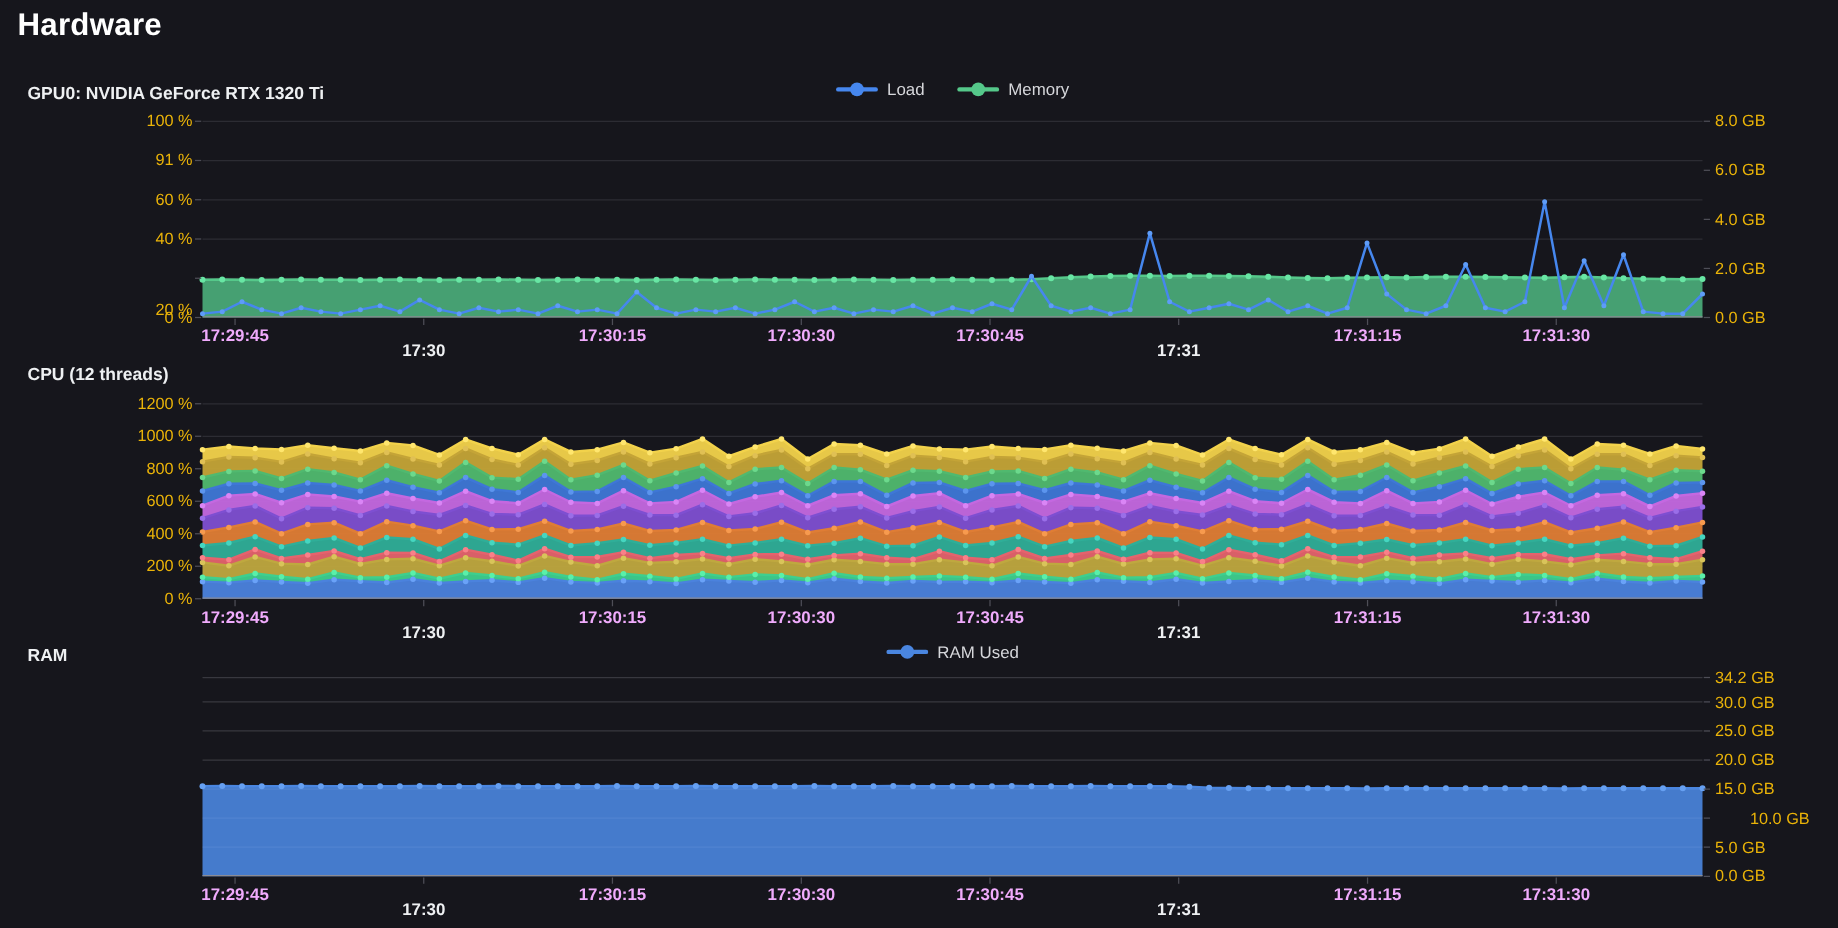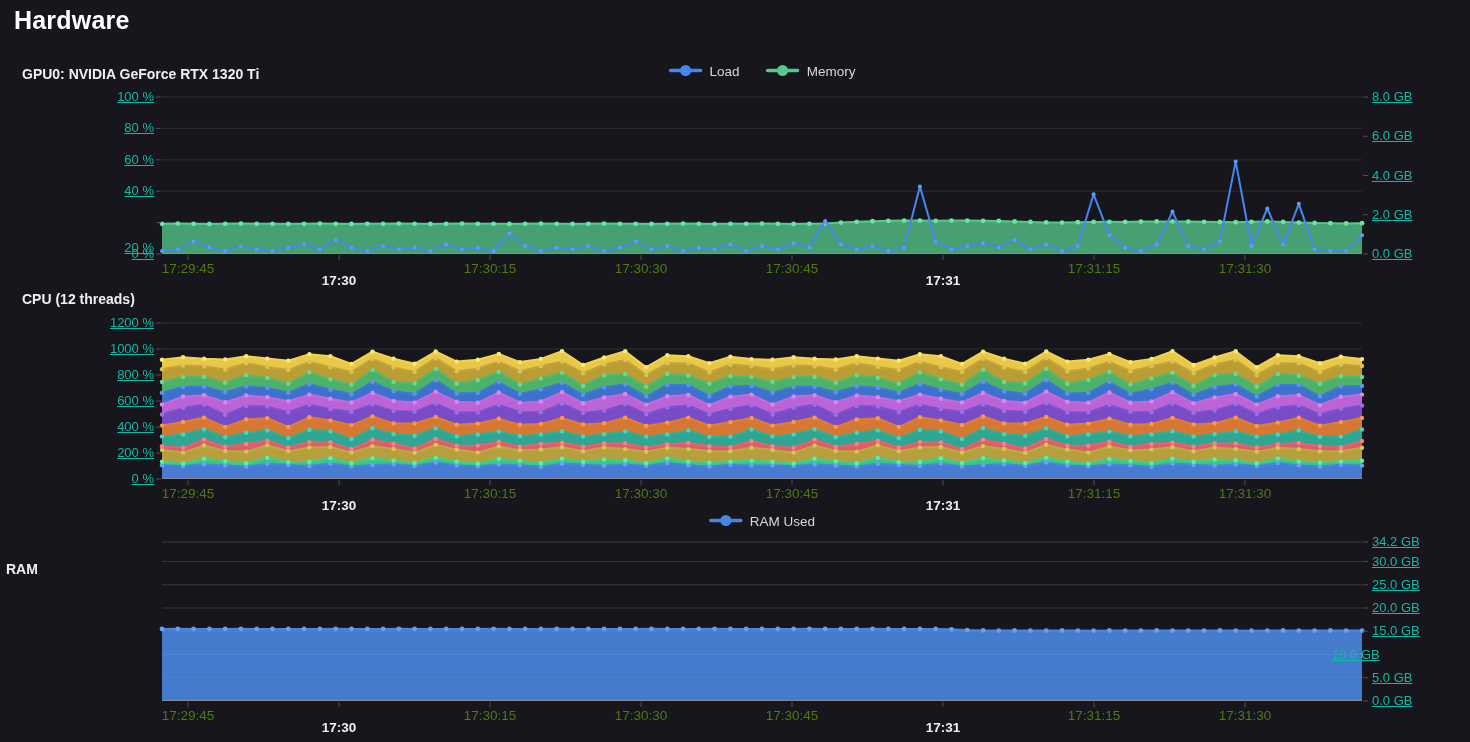--- a/index.html
+++ b/index.html
@@ -2,24 +2,24 @@
 <html><head>
 <meta charset="utf-8">
 <style>
   html,body{margin:0;padding:0;background:#16161c;}
   body{width:1470px;height:742px;overflow:hidden;font-family:"Liberation Sans",sans-serif;}
   .page{position:relative;width:1470px;height:742px;background:#16161c;padding-left:28px;}
   h1.heading{position:absolute;left:14px;top:6px;margin:0;font-size:25px;font-weight:600;color:#ffffff;letter-spacing:.2px;}
   section.chart{position:absolute;left:0;top:0;}
   .chart-title{position:absolute;font-size:14px;font-weight:700;color:#eef0f2;white-space:nowrap;}
   .legend{position:absolute;transform:translateX(-50%);display:flex;gap:26px;align-items:center;}
-  .legend-item{display:flex;align-items:flex-start;gap:7px;font-size:13.5px;color:#d6d7db;cursor:pointer;white-space:nowrap;}
-  .ylab{position:absolute;font-size:13px;color:#14b8a6;white-space:nowrap;text-decoration:underline;}
+  .legend-item{display:flex;align-items:center;gap:7px;font-size:13.5px;color:#d6d7db;cursor:pointer;white-space:nowrap;}
+  .ylab{position:absolute;font-size:13px;color:#eab308;white-space:nowrap;}
   .ylab.left{width:80px;text-align:right;}
-  .xlab{position:absolute;font-size:13.5px;color:#4d7c0f;text-align:center;width:90px;white-space:nowrap;}
+  .xlab{position:absolute;font-size:13.5px;color:#f0abfc;text-align:center;width:90px;white-space:nowrap;font-weight:bold;}
   .xlab.bold{font-weight:700;color:#eef0f2;margin-top:12px;}
 </style>
 </head>
 <body>
 
 <div class="page">
   <h1 class="heading">Hardware</h1>
 
   <section class="chart">
     <div class="chart-title" style="left: 22px; top: 66px;">GPU0: NVIDIA GeForce RTX 1320 Ti</div>
@@ -217,21 +217,21 @@
         <line x1="26.04" y1="158" x2="26.04" y2="163" stroke="#4e4e57" stroke-width="1"></line>
         <line x1="177" y1="158" x2="177" y2="163" stroke="#4e4e57" stroke-width="1"></line>
         <line x1="327.96" y1="158" x2="327.96" y2="163" stroke="#4e4e57" stroke-width="1"></line>
         <line x1="479.04" y1="158" x2="479.04" y2="163" stroke="#4e4e57" stroke-width="1"></line>
         <line x1="630" y1="158" x2="630" y2="163" stroke="#4e4e57" stroke-width="1"></line>
         <line x1="780.96" y1="158" x2="780.96" y2="163" stroke="#4e4e57" stroke-width="1"></line>
         <line x1="932.04" y1="158" x2="932.04" y2="163" stroke="#4e4e57" stroke-width="1"></line>
         <line x1="1083" y1="158" x2="1083" y2="163" stroke="#4e4e57" stroke-width="1"></line>
       </svg>
       <div class="ylab left" style="left: 74px; top: 89px;">100 %</div>
-      <div class="ylab left" style="left: 74px; top: 120.4px;">80 %</div>
+      <div class="ylab left" style="left: 74px; top: 120.4px;">91 %</div>
       <div class="ylab left" style="left: 74px; top: 151.8px;">60 %</div>
       <div class="ylab left" style="left: 74px; top: 183.2px;">40 %</div>
       <div class="ylab left" style="left: 74px; top: 214.6px; margin-top: 25px;">20 %</div>
       <div class="ylab left" style="left: 74px; top: 246px;">0 %</div>
       <div class="ylab" style="left: 1372px; top: 89px;">8.0 GB</div>
       <div class="ylab" style="left: 1372px; top: 128.25px;">6.0 GB</div>
       <div class="ylab" style="left: 1372px; top: 167.5px;">4.0 GB</div>
       <div class="ylab" style="left: 1372px; top: 206.75px;">2.0 GB</div>
       <div class="ylab" style="left: 1372px; top: 246px;">0.0 GB</div>
       <div class="xlab" style="left: 143.04px; top: 261px;">17:29:45</div>
@@ -1001,21 +1001,21 @@
       <div class="xlab bold" style="left: 294px; top: 486px;">17:30</div>
       <div class="xlab" style="left: 444.96px; top: 486px;">17:30:15</div>
       <div class="xlab" style="left: 596.04px; top: 486px;">17:30:30</div>
       <div class="xlab" style="left: 747px; top: 486px;">17:30:45</div>
       <div class="xlab bold" style="left: 897.96px; top: 486px;">17:31</div>
       <div class="xlab" style="left: 1049.04px; top: 486px;">17:31:15</div>
       <div class="xlab" style="left: 1200px; top: 486px;">17:31:30</div>
     </section>
 
   <section class="chart">
-    <div class="chart-title" style="left: 6px; top: 516px; margin-top: 45px;">RAM</div>
+    <div class="chart-title" style="left: 22px; top: 516px;">RAM</div>
   <div class="legend" style="left: 762px; top: 514px;">
         <div class="legend-item">
           <svg width="34" height="13">
             <line x1="2" y1="6.5" x2="32" y2="6.5" stroke="#4a86e0" stroke-width="3.5" stroke-linecap="round"></line>
             <circle cx="17" cy="6.5" r="5.5" fill="#4a86e0"></circle>
           </svg>
           <div class="legend-label">RAM Used</div>
         </div>
       </div>
       <svg width="1200" height="159" style="position: absolute; overflow: visible; left: 162px; top: 542px;">
@@ -1128,21 +1128,21 @@
         <line x1="630" y1="160" x2="630" y2="165" stroke="#4e4e57" stroke-width="1"></line>
         <line x1="780.96" y1="160" x2="780.96" y2="165" stroke="#4e4e57" stroke-width="1"></line>
         <line x1="932.04" y1="160" x2="932.04" y2="165" stroke="#4e4e57" stroke-width="1"></line>
         <line x1="1083" y1="160" x2="1083" y2="165" stroke="#4e4e57" stroke-width="1"></line>
       </svg>
       <div class="ylab" style="left: 1372px; top: 534px;">34.2 GB</div>
       <div class="ylab" style="left: 1372px; top: 553.526px;">30.0 GB</div>
       <div class="ylab" style="left: 1372px; top: 576.772px;">25.0 GB</div>
       <div class="ylab" style="left: 1372px; top: 600.018px;">20.0 GB</div>
       <div class="ylab" style="left: 1372px; top: 623.263px;">15.0 GB</div>
-      <div class="ylab" style="left: 1332px; top: 646.509px;">10.0 GB</div>
+      <div class="ylab" style="left: 1400px; top: 646.509px;">10.0 GB</div>
       <div class="ylab" style="left: 1372px; top: 669.754px;">5.0 GB</div>
       <div class="ylab" style="left: 1372px; top: 693px;">0.0 GB</div>
       <div class="xlab" style="left: 143.04px; top: 708px;">17:29:45</div>
       <div class="xlab bold" style="left: 294px; top: 708px;">17:30</div>
       <div class="xlab" style="left: 444.96px; top: 708px;">17:30:15</div>
       <div class="xlab" style="left: 596.04px; top: 708px;">17:30:30</div>
       <div class="xlab" style="left: 747px; top: 708px;">17:30:45</div>
       <div class="xlab bold" style="left: 897.96px; top: 708px;">17:31</div>
       <div class="xlab" style="left: 1049.04px; top: 708px;">17:31:15</div>
       <div class="xlab" style="left: 1200px; top: 708px;">17:31:30</div>

